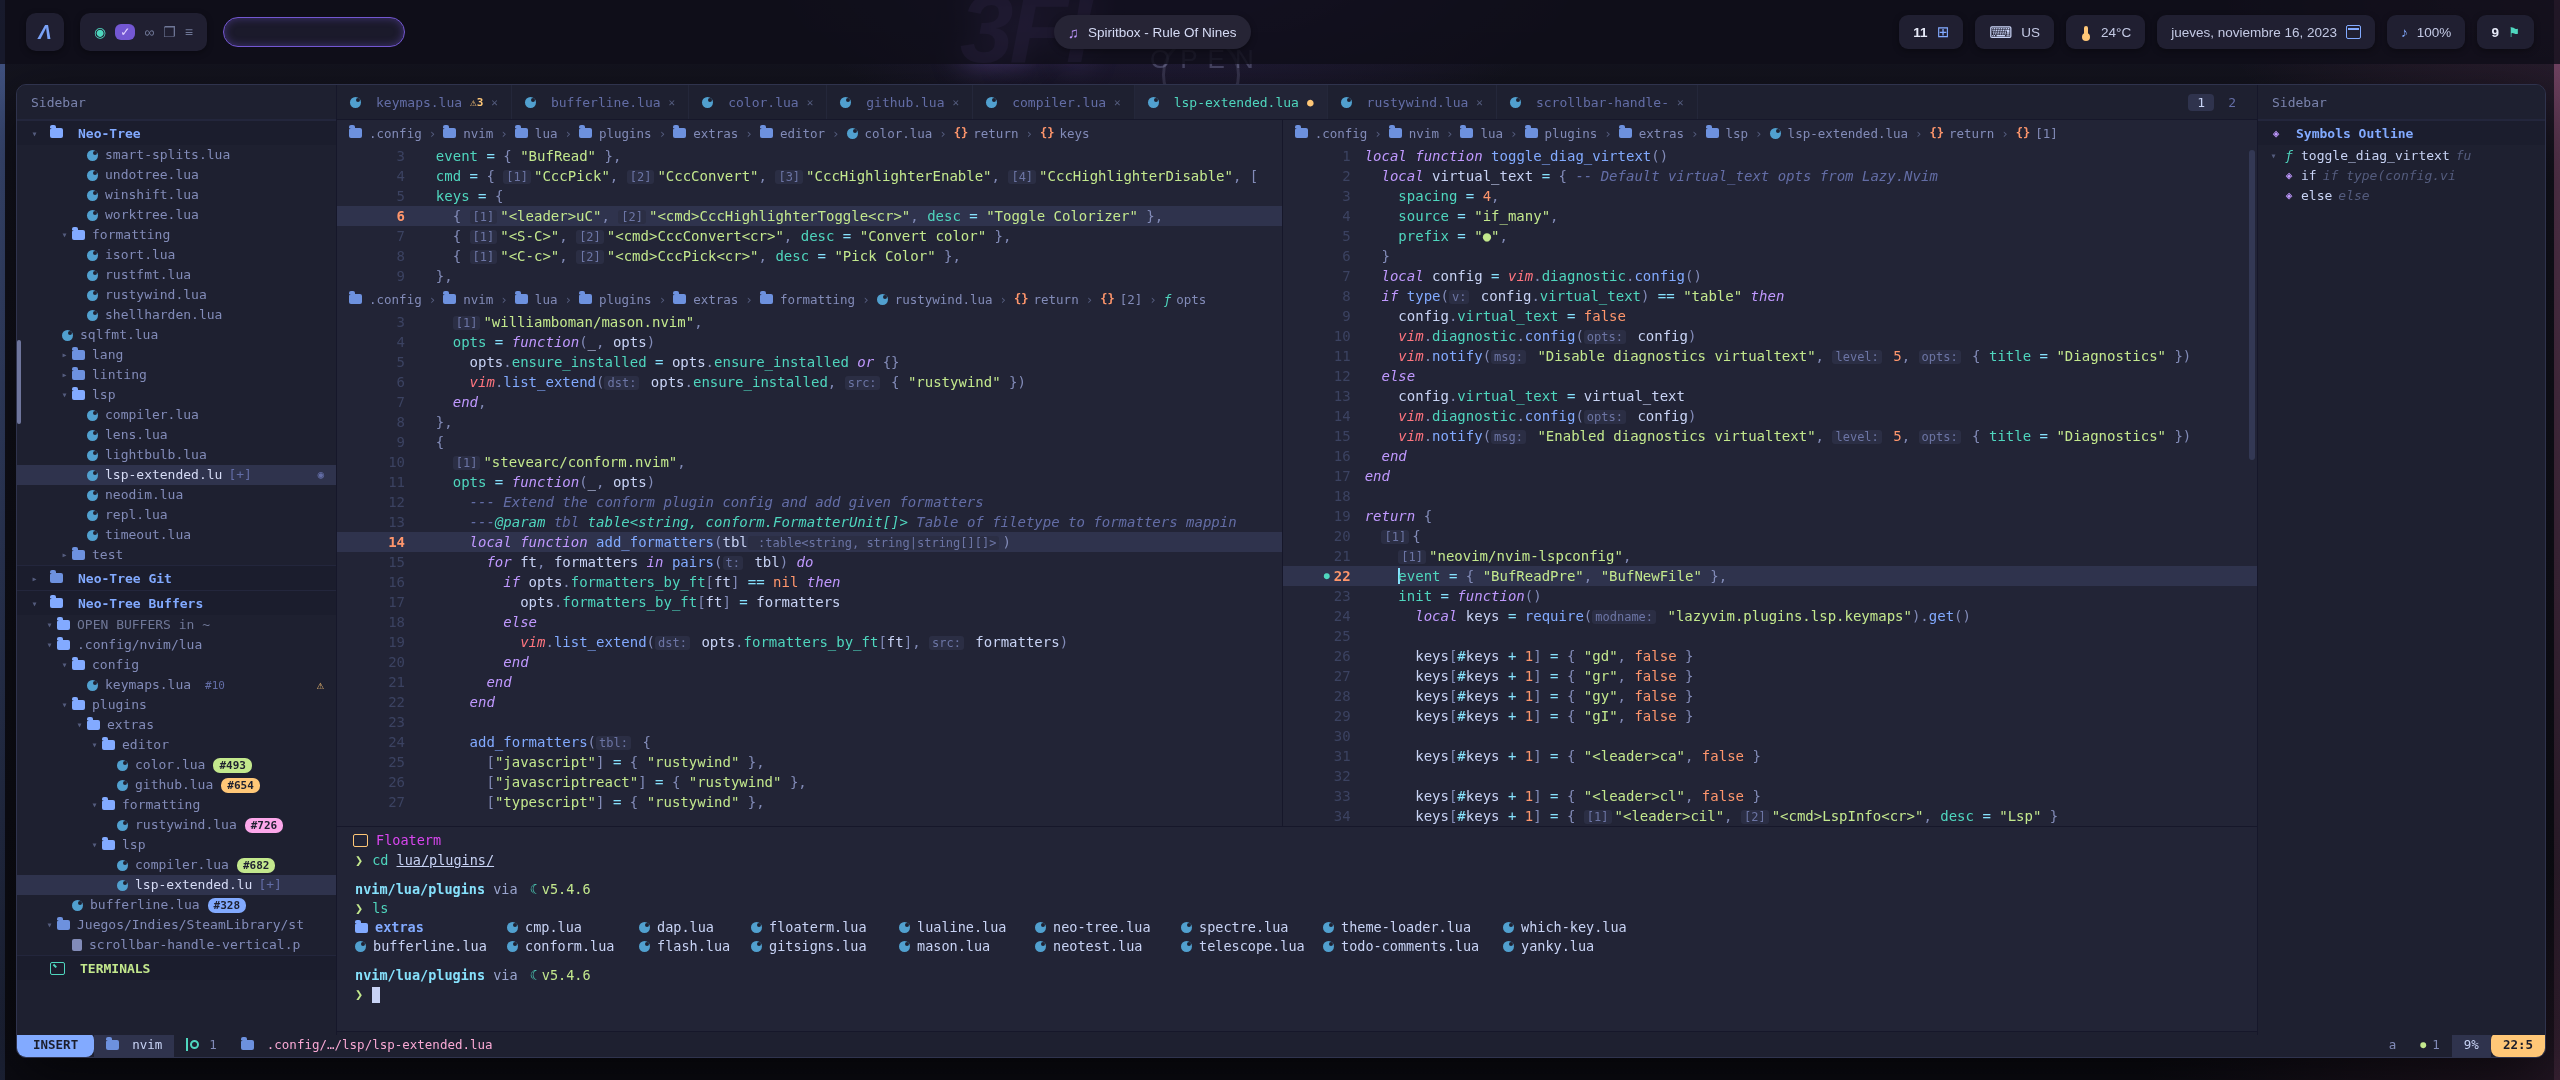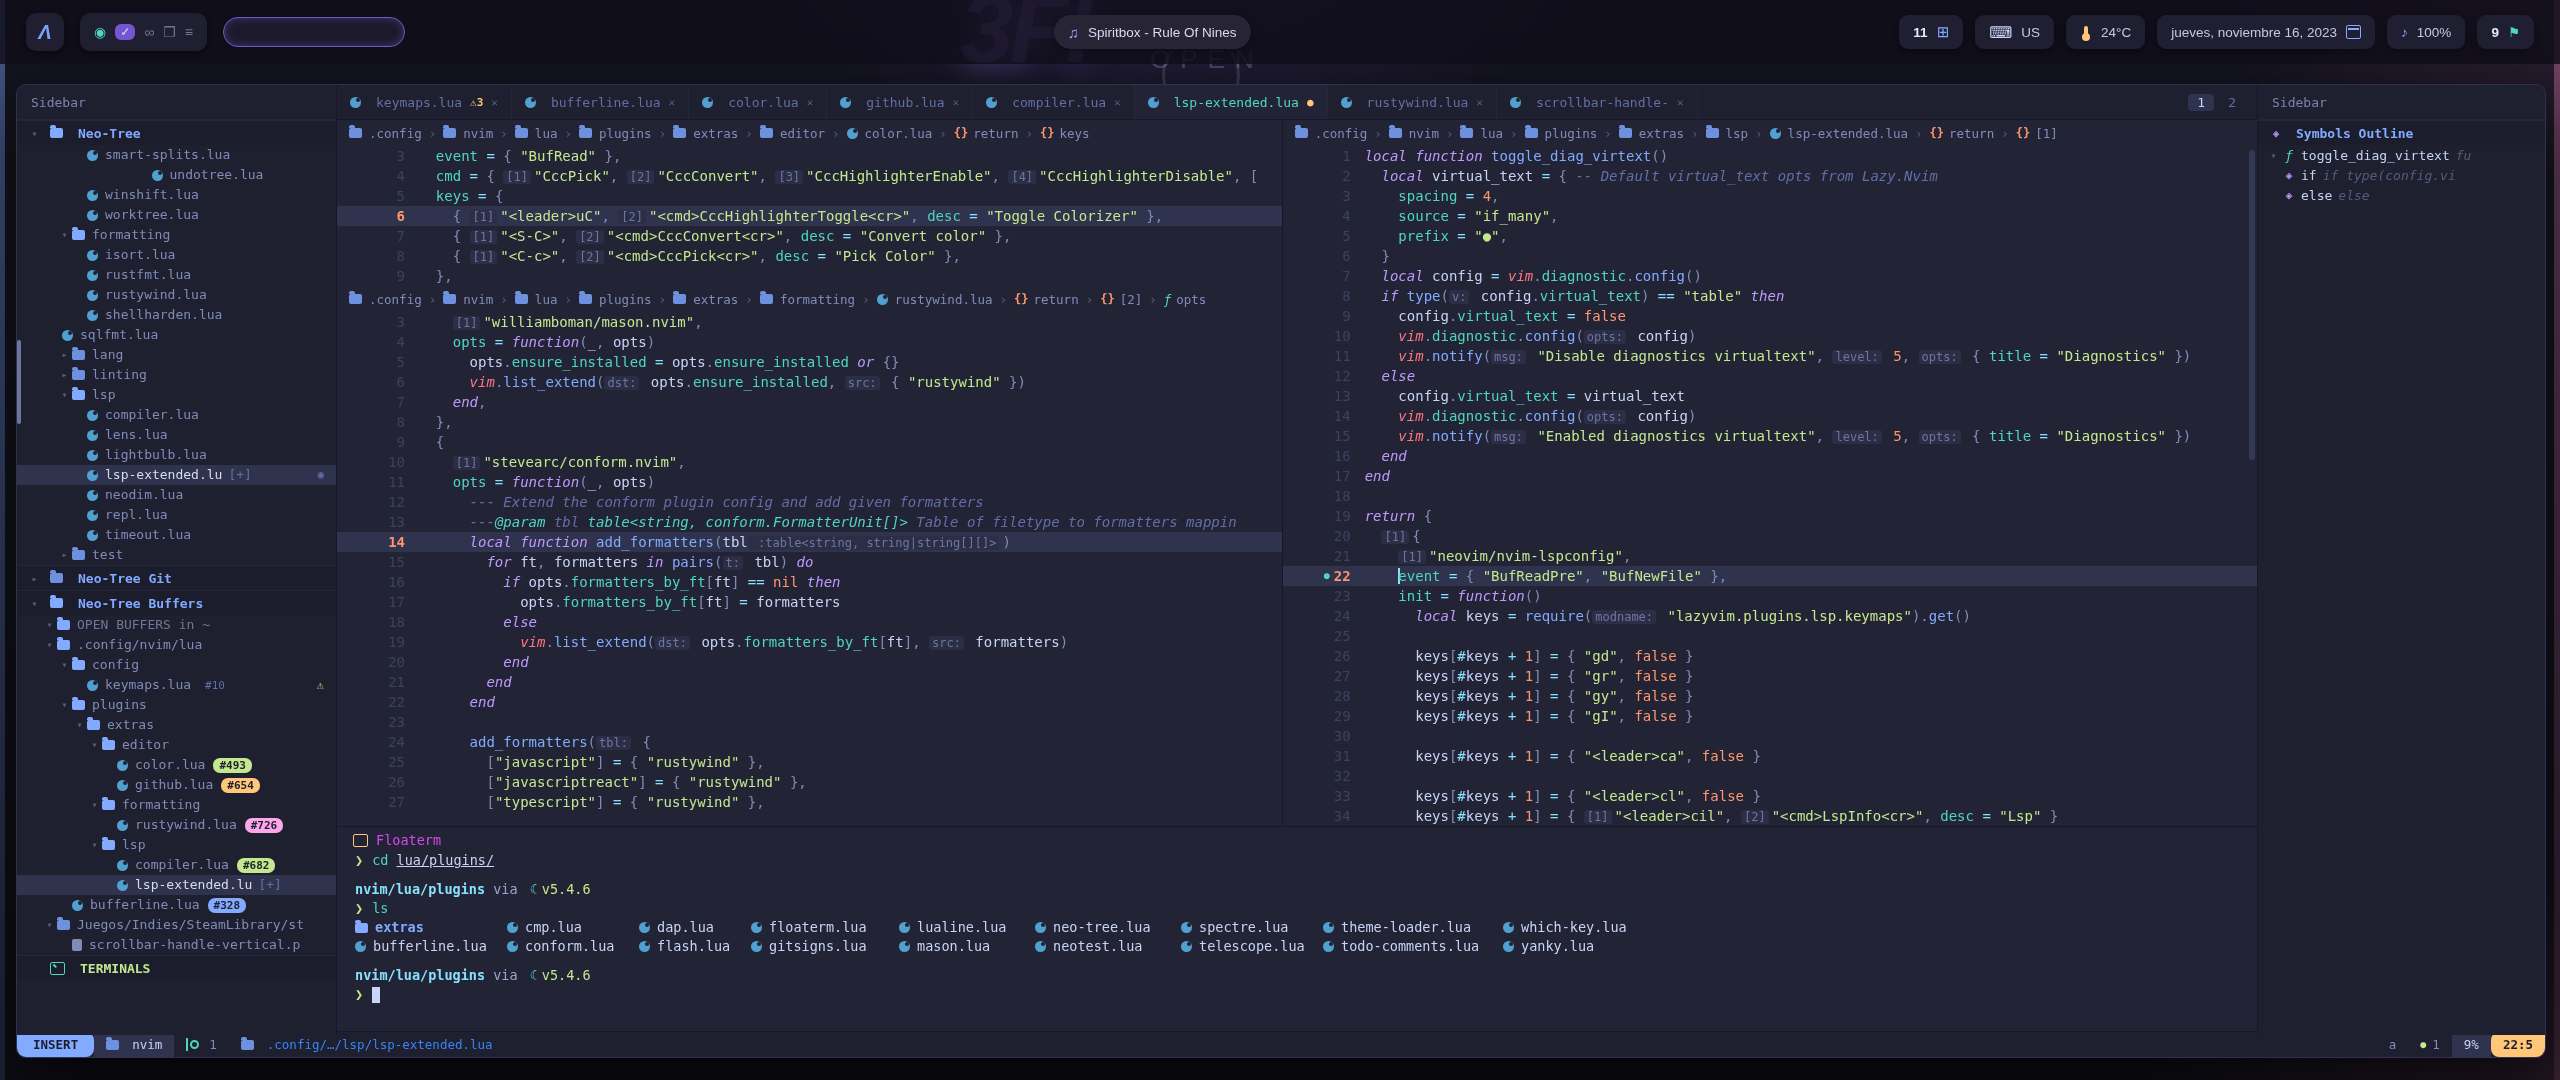--- a/index.html
+++ b/index.html
@@ -153,21 +153,21 @@
   .ls-ent .elbl{color:#c8d3f5}
   .ls-ent.dir .elbl{color:#82aaff;font-weight:bold}
   .cursorblk{display:inline-block;width:8px;height:16px;background:#c8d3f5}
 
   
   .statusline{display:flex;align-items:center;background:#1e2030;font-size:12.5px;
     font-family:"DejaVu Sans Mono",monospace;color:#828bb8;border-top:1px solid #16172a;overflow:hidden}
   .mode{background:#82aaff;color:#1b1d2b;font-weight:bold;padding:0 16px;height:100%;display:flex;align-items:center;border-radius:0 8px 8px 0}
   .seg{display:flex;align-items:center;gap:6px;padding:0 12px;height:100%}
   .seg.boxed{background:#2f334d;color:#c8d3f5}
-  .slpath{color:#3b82f6}
+  .slpath{color:#f9a8d4}
   .sl-right{margin-left:auto;display:flex;align-items:center;height:100%}
   .pct{background:#2f334d;color:#c8d3f5;padding:0 12px;height:100%;display:flex;align-items:center}
   .loc{background:#ffc777;color:#1b1d2b;font-weight:bold;padding:0 12px;height:100%;display:flex;align-items:center;border-radius:8px 0 0 8px}
   .gdot{color:#c3e88d;font-size:10px}
 
   
   .ol-item{display:flex;align-items:center;height:20px;padding:0 8px;font-size:13px;color:#c8d3f5;white-space:nowrap;overflow:hidden}
   .kind{flex:none;width:16px;text-align:center;margin-right:4px}
   .kind.fn{color:#4fd6be;font-style:italic}
   .kind.kw{color:#c099ff;font-size:11px}
@@ -237,21 +237,21 @@
               <span class="chev">▾</span>
               <span class="ic-dir-open"></span>
               <span>Neo-Tree</span>
             </div>
             <div class="tree">
               <div class="ti" style="padding-left: 55px;">
                 <span class="chev"></span>
                 <span class="ic-lua"></span>
                 <span class="lbl">smart-splits.lua</span>
               </div>
-              <div class="ti" style="padding-left: 55px; justify-content: center;">
+              <div class="ti" style="padding-left: 55px;">
                 <span class="chev"></span>
                 <span class="ic-lua"></span>
                 <span class="lbl">undotree.lua</span>
               </div>
               <div class="ti" style="padding-left: 55px;">
                 <span class="chev"></span>
                 <span class="ic-lua"></span>
                 <span class="lbl">winshift.lua</span>
               </div>
               <div class="ti" style="padding-left: 55px;">

